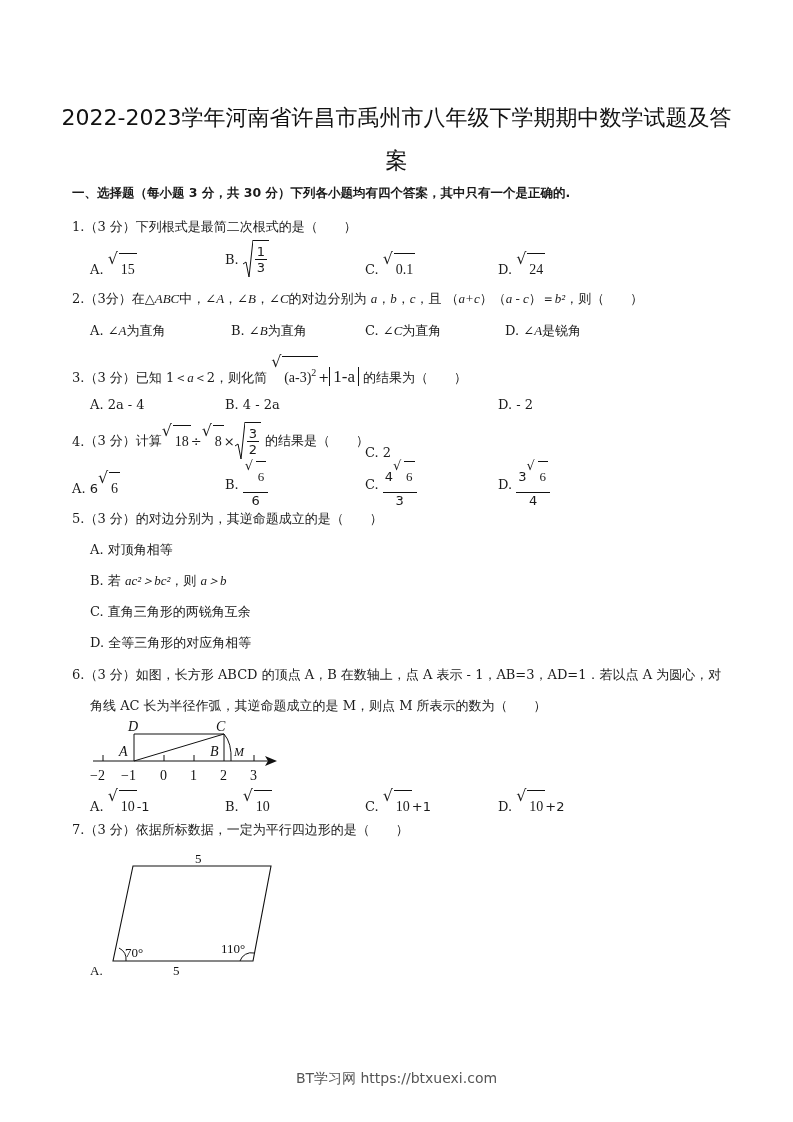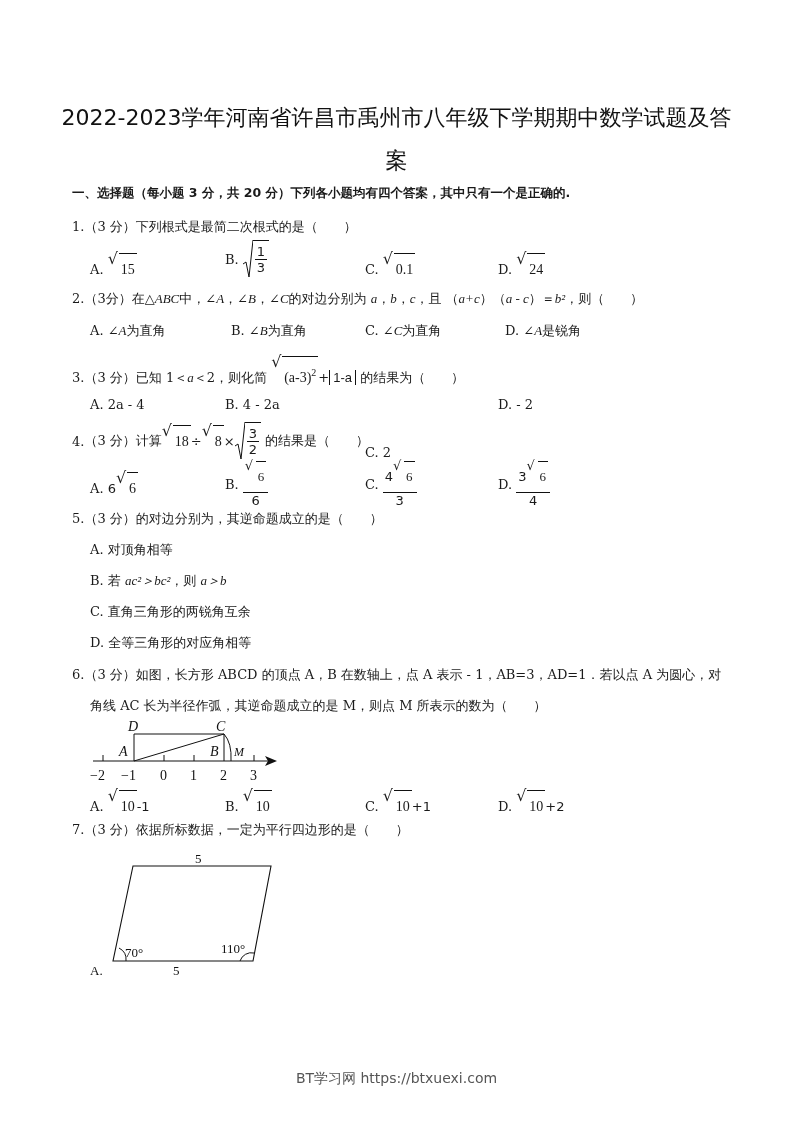--- a/index.html
+++ b/index.html
@@ -29,29 +29,29 @@
     .frac { display: inline-flex; flex-direction: column; align-items: center; vertical-align: middle; font-family: "DejaVu Sans", sans-serif; font-size: 13px; line-height: 15px; }
     .frac .num { border-bottom: 1px solid #111; padding: 0 2px; }
     .bigsqrt { display: inline-flex; align-items: stretch; vertical-align: middle; }
     .bigsqrt svg { display: block; }
     .bigsqrt .body { border-top: 1px solid #111; display: inline-flex; align-items: center; padding: 0 2px; }
     .footer {
       position: absolute; left: 0; width: 793px; text-align: center; top: 1070px;
       font-size: 14px; color: #555;
       font-family: "DejaVu Sans", "Liberation Sans", sans-serif;
     }
-    .mono { font-family: Liberation Sans, sans-serif; font-size: 13px; }
+    .mono { font-family: Liberation Serif, serif; font-size: 17px; }
   </style>
 </head>
 <body>
 
 <div class="title" style="top:103px;">2022-2023学年河南省许昌市禹州市八年级下学期期中数学试题及答</div>
 <div class="title" style="top:146px;">案</div>
 
-<div class="abs section" style="left:72px; top:185px;">一、选择题（每小题 3 分，共 20 分）下列各小题均有四个答案，其中只有一个是正确的.</div>
+<div class="abs section" style="left:72px; top:185px;">一、选择题（每小题 3 分，共 30 分）下列各小题均有四个答案，其中只有一个是正确的.</div>
 
 <div class="abs q" style="left:72px; top:218px;">
   <span>1.</span><span>（3 分）</span><span>下列根式是最简二次根式的是（　　）</span>
 </div>
 <div class="abs opt" style="left:90px; top:253px;">
   <span>A.</span>
   <span class="sqrt"><span class="rad">√</span><span class="under">15</span></span>
 </div>
 <div class="abs opt" style="left:225px; top:240px;">
   <span style="vertical-align:middle;">B.</span>
@@ -117,21 +117,21 @@
       </svg>
     <span class="body">
         <span class="frac">
           <span class="num">3</span>
           <span>2</span>
         </span>
       </span>
   </span>
   <span style="vertical-align:middle;">的结果是（　　）</span>
 </div>
-<div class="abs opt" style="left:90px; top:472px;">
+<div class="abs opt" style="left:72px; top:472px;">
   <span>A.</span>
   <span style="font-family:'DejaVu Sans',sans-serif;">6</span><span class="sqrt"><span class="rad">√</span><span class="under">6</span></span>
 </div>
 <div class="abs opt" style="left:225px; top:461px;">
   <span style="vertical-align:middle;">B.</span>
   <span class="frac">
       <span class="num"><span class="sqrt"><span class="rad" style="font-size:13px;">√</span><span class="under" style="font-size:13px; line-height:14px;">6</span></span></span>
       <span>6</span>
     </span>
 </div>

